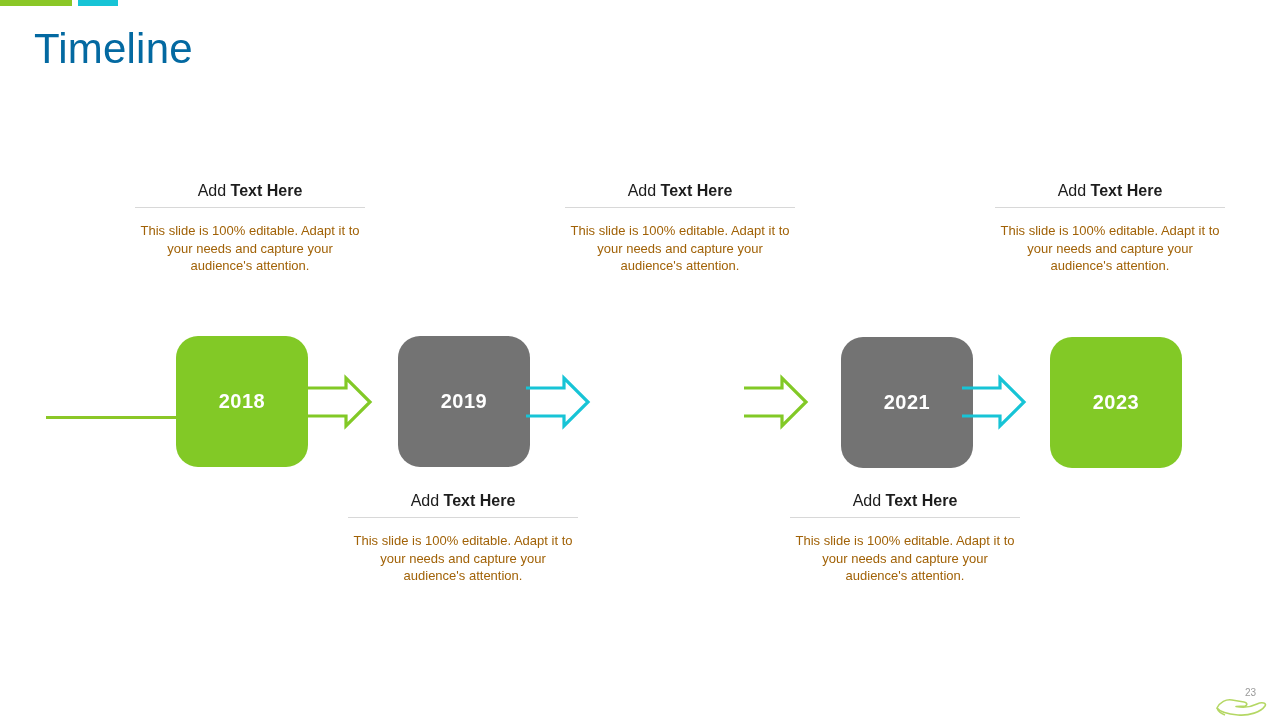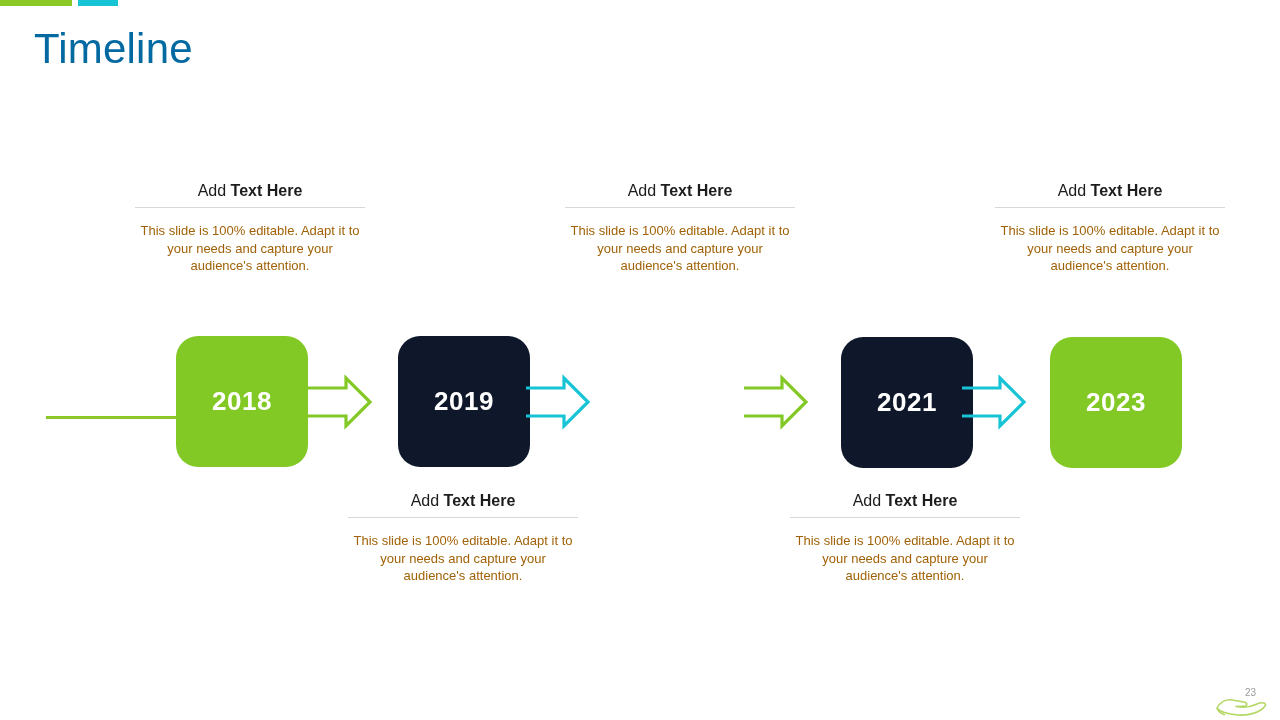--- a/index.html
+++ b/index.html
@@ -67,25 +67,25 @@
   .node {
     position: absolute;
     width: 132px;
     height: 131px;
     border-radius: 22px;
     display: flex;
     align-items: center;
     justify-content: center;
   }
   .node-green { background: #82C926; }
-  .node-cyan  { background: #0f172a; }
+  .node-cyan  { background: #737373; }
 
   .node-label {
     color: #ffffff;
-    font-size: 26px;
+    font-size: 20px;
     font-weight: bold;
     letter-spacing: 0.5px;
     font-family: "Liberation Sans", sans-serif;
   }
 
   
   .connector {
     position: absolute;
     width: 70px;
     height: 60px;

